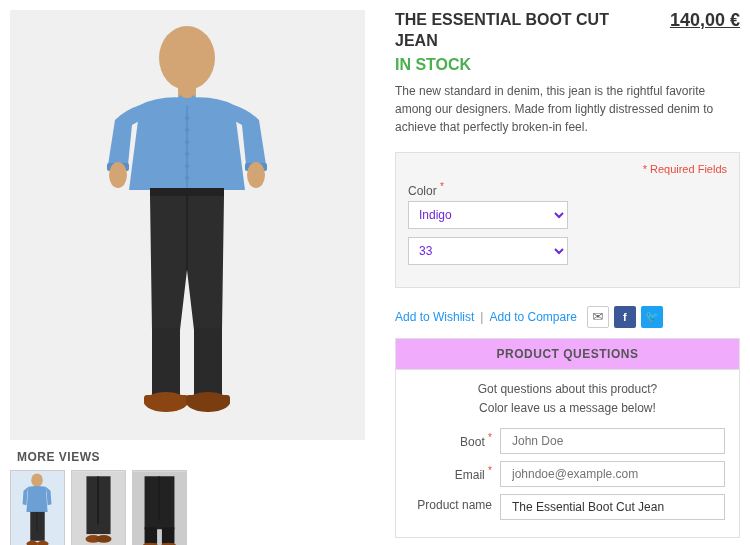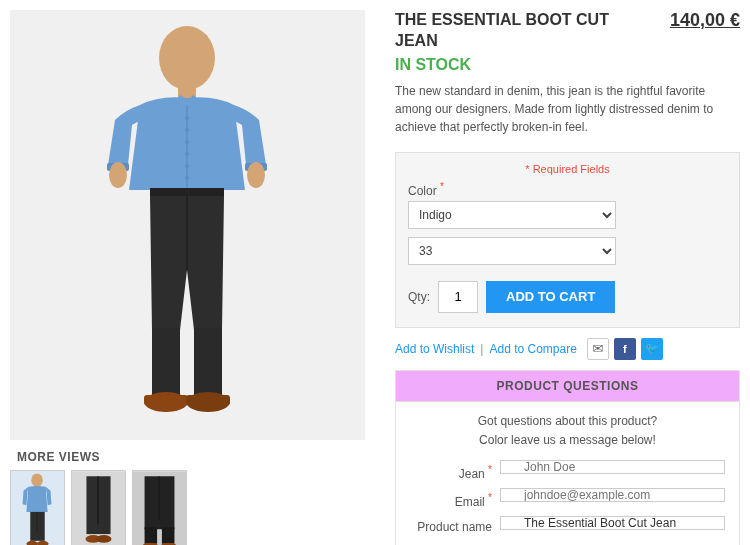--- a/index.html
+++ b/index.html
@@ -96,31 +96,31 @@
       font-size: 12px;
       color: #555;
       margin-bottom: 3px;
     }
     .field-label sup {
       color: #e74c3c;
     }
     .required-note {
       font-size: 11px;
       color: #e74c3c;
-      text-align: center;
+      text-align: right;
       margin-bottom: 6px;
     }
     .select-field {
-      width: 208px;
+      width: 160px;
       height: 28px;
       border: 1px solid #ccc;
       background: #fff;
       font-size: 12px;
       padding: 2px 6px;
-      color: #404040;
+      color: #6d28d9;
       appearance: auto;
       margin-bottom: 8px;
     }
     .qty-row {
       display: flex;
       align-items: center;
       gap: 8px;
       margin-top: 8px;
     }
     .qty-label {
@@ -142,21 +142,21 @@
       font-size: 13px;
       font-weight: bold;
       cursor: pointer;
       height: 32px;
       text-transform: uppercase;
     }
     .wishlist-row {
       display: flex;
       align-items: center;
       gap: 6px;
-      margin-top: 10px;
+      margin-top: 18px;
       font-size: 12px;
     }
     .wishlist-link {
       color: #2196f3;
       text-decoration: none;
       cursor: pointer;
     }
     .separator { color: #999; }
     .social-icons {
       display: flex;
@@ -212,23 +212,23 @@
       text-align: right;
       padding-right: 8px;
       font-size: 12px;
       color: #555;
       padding-top: 4px;
       flex-shrink: 0;
     }
     .form-label sup { color: #e74c3c; }
     .form-input {
       flex: 1;
-      height: 14px;
+      height: 26px;
       border: 1px solid #ccc;
-      padding: 2px 23px;
+      padding: 2px 11px;
       font-size: 12px;
       color: #333;
     }
 
     
     .person-svg {
       width: 100%;
       height: 100%;
     }
     
@@ -347,25 +347,20 @@
         <span>Color</span> <sup>*</sup>
       </div>
       <select class="select-field">
         <option>Indigo</option>
       </select>
 
       <select class="select-field">
         <option>33</option>
       </select>
 
-      <div class="qty-row">
-        <span class="qty-label">Qty:</span>
-        <input class="qty-input" type="text" value="1" style="">
-        <button class="add-to-cart-btn">ADD TO CART</button>
-      </div>
     </div>
 
     <div class="wishlist-row">
       <a class="wishlist-link">Add to Wishlist</a>
       <span class="separator">|</span>
       <a class="wishlist-link">Add to Compare</a>
       <div class="social-icons">
         <div class="social-icon email-icon">✉</div>
         <div class="social-icon fb-icon" style="font-size:11px; font-weight:bold;">f</div>
         <div class="social-icon tw-icon" style="font-size:11px;">🐦</div>
@@ -375,21 +370,21 @@
     <div class="product-questions">
       <div class="pq-header">PRODUCT QUESTIONS</div>
       <div class="pq-body">
         <div class="pq-intro">
           <span>Got questions about this product?</span><br>
           <span>Color leave us a message below!</span>
         </div>
 
         <div class="form-row">
           <div class="form-label">
-            <span>Jean</span> <sup>*</sup>
+            <span>Boot</span> <sup>*</sup>
           </div>
           <input class="form-input" type="text" placeholder="John Doe" style="">
         </div>
 
         <div class="form-row">
           <div class="form-label">
             <span>Email</span> <sup>*</sup>
           </div>
           <input class="form-input" type="text" placeholder="johndoe@example.com" style="">
         </div>

